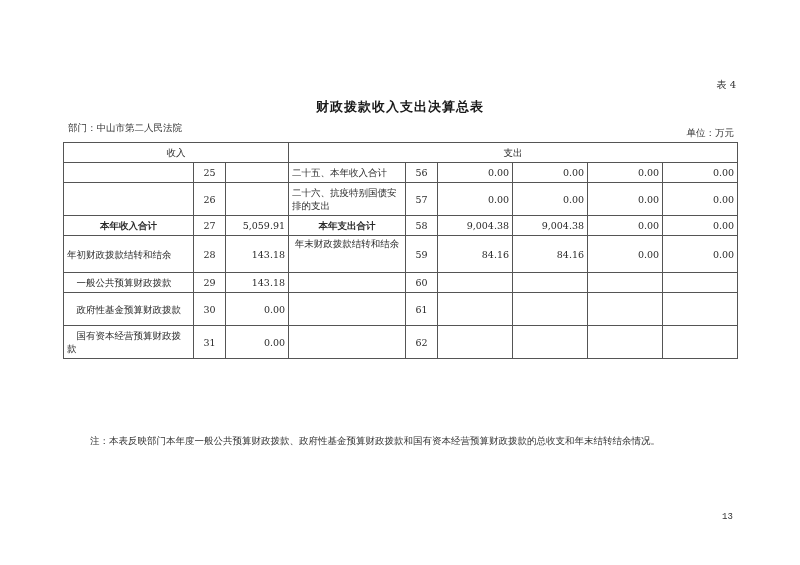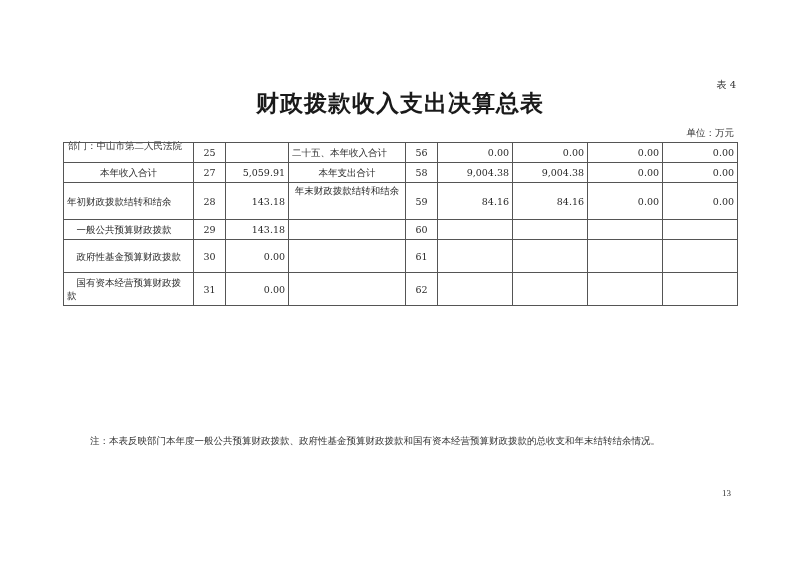--- a/index.html
+++ b/index.html
@@ -1,38 +1,38 @@
 <!DOCTYPE html>
 <html><head>
 <meta charset="utf-8">
 <style>
   html, body { margin:0; padding:0; background:#ffffff; }
   body { width:800px; height:565px; position:relative; overflow:hidden;
          font-family:"DejaVu Serif","Liberation Serif",serif; color:#222; }
   .table-label { position:absolute; right:64px; top:78px; font-size:10px; color:#333; }
-  .title { position:absolute; left:0; width:800px; top:88px; text-align:center;
-           font-size:23px; font-weight:bold; color:#1a1a1a; letter-spacing:1px; }
-  .dept { position:absolute; left:68px; top:140px; font-size:9.5px; color:#333; }
+  .title { position:absolute; left:0; width:800px; top:98px; text-align:center;
+           font-size:13px; font-weight:bold; color:#1a1a1a; letter-spacing:1px; }
+  .dept { position:absolute; left:68px; top:122px; font-size:9.5px; color:#333; }
   .unit { position:absolute; right:66px; top:127px; font-size:9.5px; color:#333; }
   table.main { position:absolute; left:63px; top:142px; width:674px;
                border-collapse:collapse; table-layout:fixed; font-size:9.5px; }
   table.main td { border:1px solid #555; padding:1px 3px; line-height:13px;
                   vertical-align:middle; color:#2a2a2a; }
   table.main td.c { text-align:center; }
   table.main td.r { text-align:right; }
   table.main td.l { text-align:left; }
-  table.main td.b { font-weight:normal; }
+  table.main td.b { font-weight:bold; }
   table.main td.indent { text-indent:1em; }
   tr.h19 td { height:17px; }
   tr.h28 td { height:26px; }
   tr.h32 td { height:30px; }
   tr.h36 td { height:34px; }
   .note { position:absolute; left:90px; top:435px; font-size:9.5px; color:#333; }
-  .page-num { position:absolute; left:722px; top:488px; font-size:9px;
-              font-family:Liberation Serif, serif; color:#333; }
+  .page-num { position:absolute; left:722px; top:512px; font-size:9px;
+              font-family:Liberation Mono, monospace; color:#333; }
 </style>
 </head>
 <body>
 
 <div class="table-label">表 4</div>
 <div class="title">财政拨款收入支出决算总表</div>
 <div class="dept">部门：中山市第二人民法院</div>
 <div class="unit">单位：万元</div>
 
 <table class="main">
@@ -42,36 +42,51 @@
     <col style="width:63px">
     <col style="width:117px">
     <col style="width:32px">
     <col style="width:75px">
     <col style="width:75px">
     <col style="width:75px">
     <col style="width:75px">
   </colgroup>
 
   <tbody>
+      <tr class="h19">
+    <td colspan="3" class="c">收入</td>
+    <td colspan="6" class="c">支出</td>
+  </tr>
 
 
 
 
   <tr class="h19">
     <td class="l"></td>
     <td class="c">25</td>
     <td class="r"></td>
     <td class="l">二十五、本年收入合计</td>
     <td class="c">56</td>
     <td class="r">0.00</td>
     <td class="r">0.00</td>
     <td class="r">0.00</td>
     <td class="r">0.00</td>
   </tr>
 
+  <tr class="h32">
+    <td class="l"></td>
+    <td class="c">26</td>
+    <td class="r"></td>
+    <td class="l">二十六、抗疫特别国债安排的支出</td>
+    <td class="c">57</td>
+    <td class="r">0.00</td>
+    <td class="r">0.00</td>
+    <td class="r">0.00</td>
+    <td class="r">0.00</td>
+  </tr>
 
   <tr class="h19">
     <td class="c b">本年收入合计</td>
     <td class="c">27</td>
     <td class="r">5,059.91</td>
     <td class="c b">本年支出合计</td>
     <td class="c">58</td>
     <td class="r">9,004.38</td>
     <td class="r">9,004.38</td>
     <td class="r">0.00</td>

